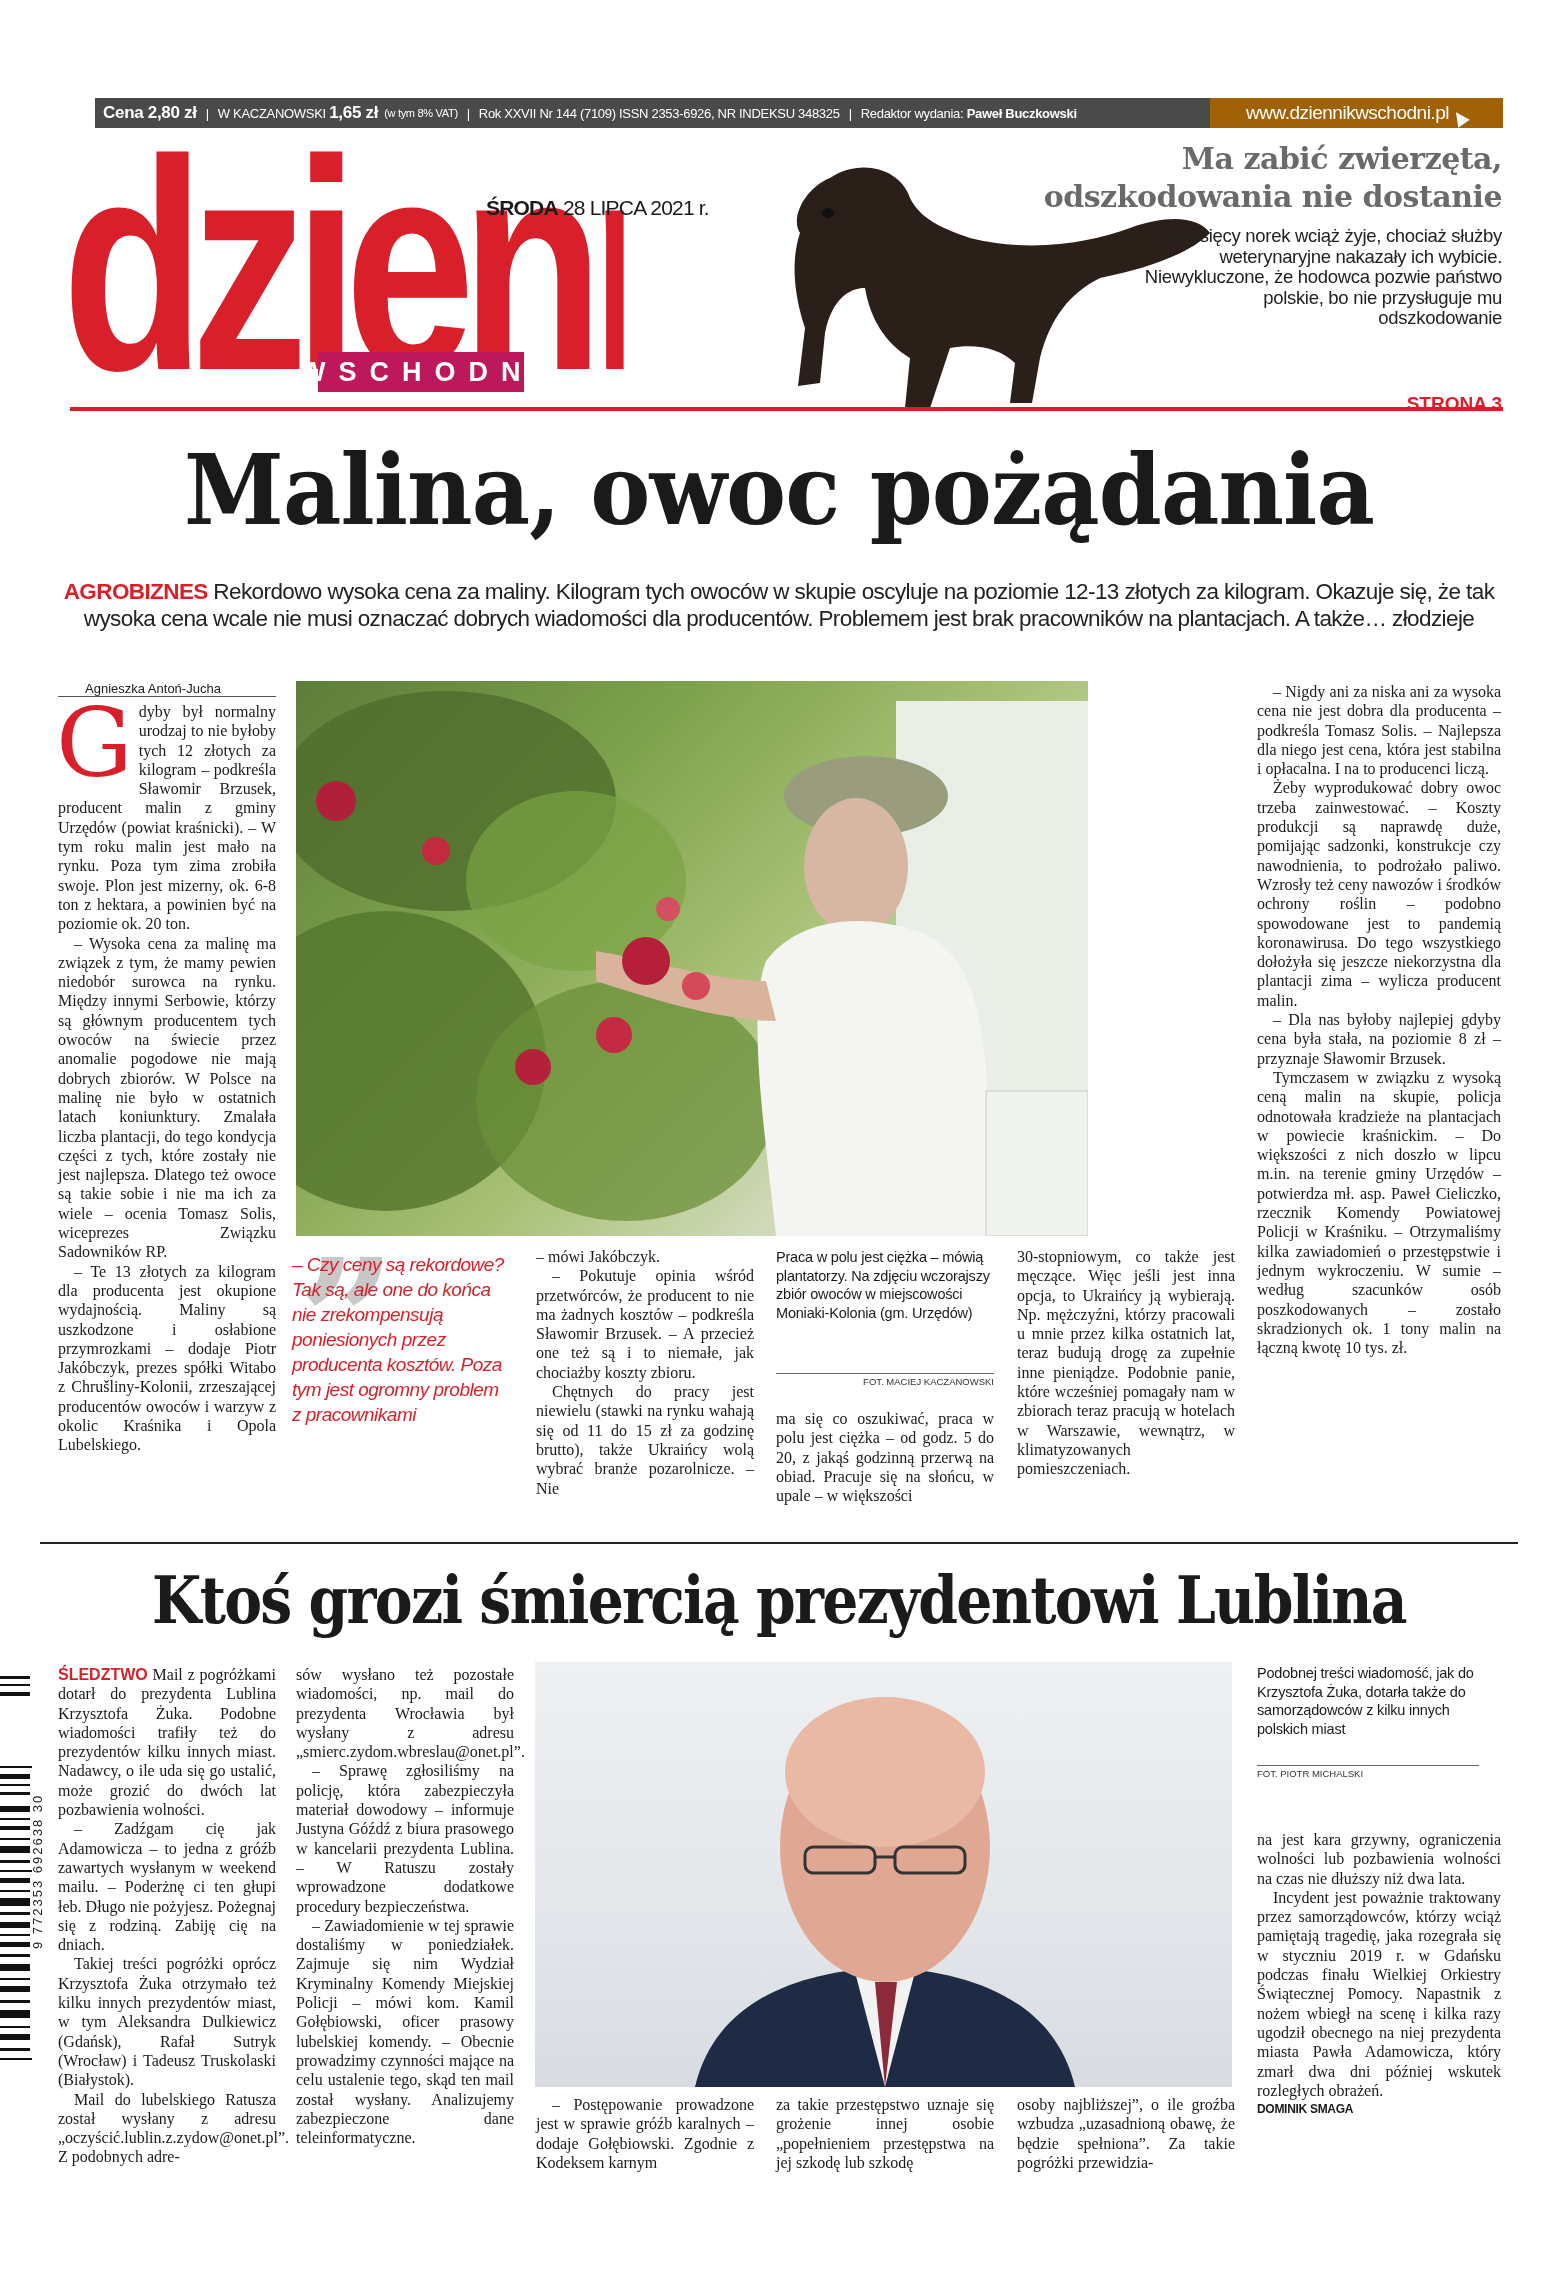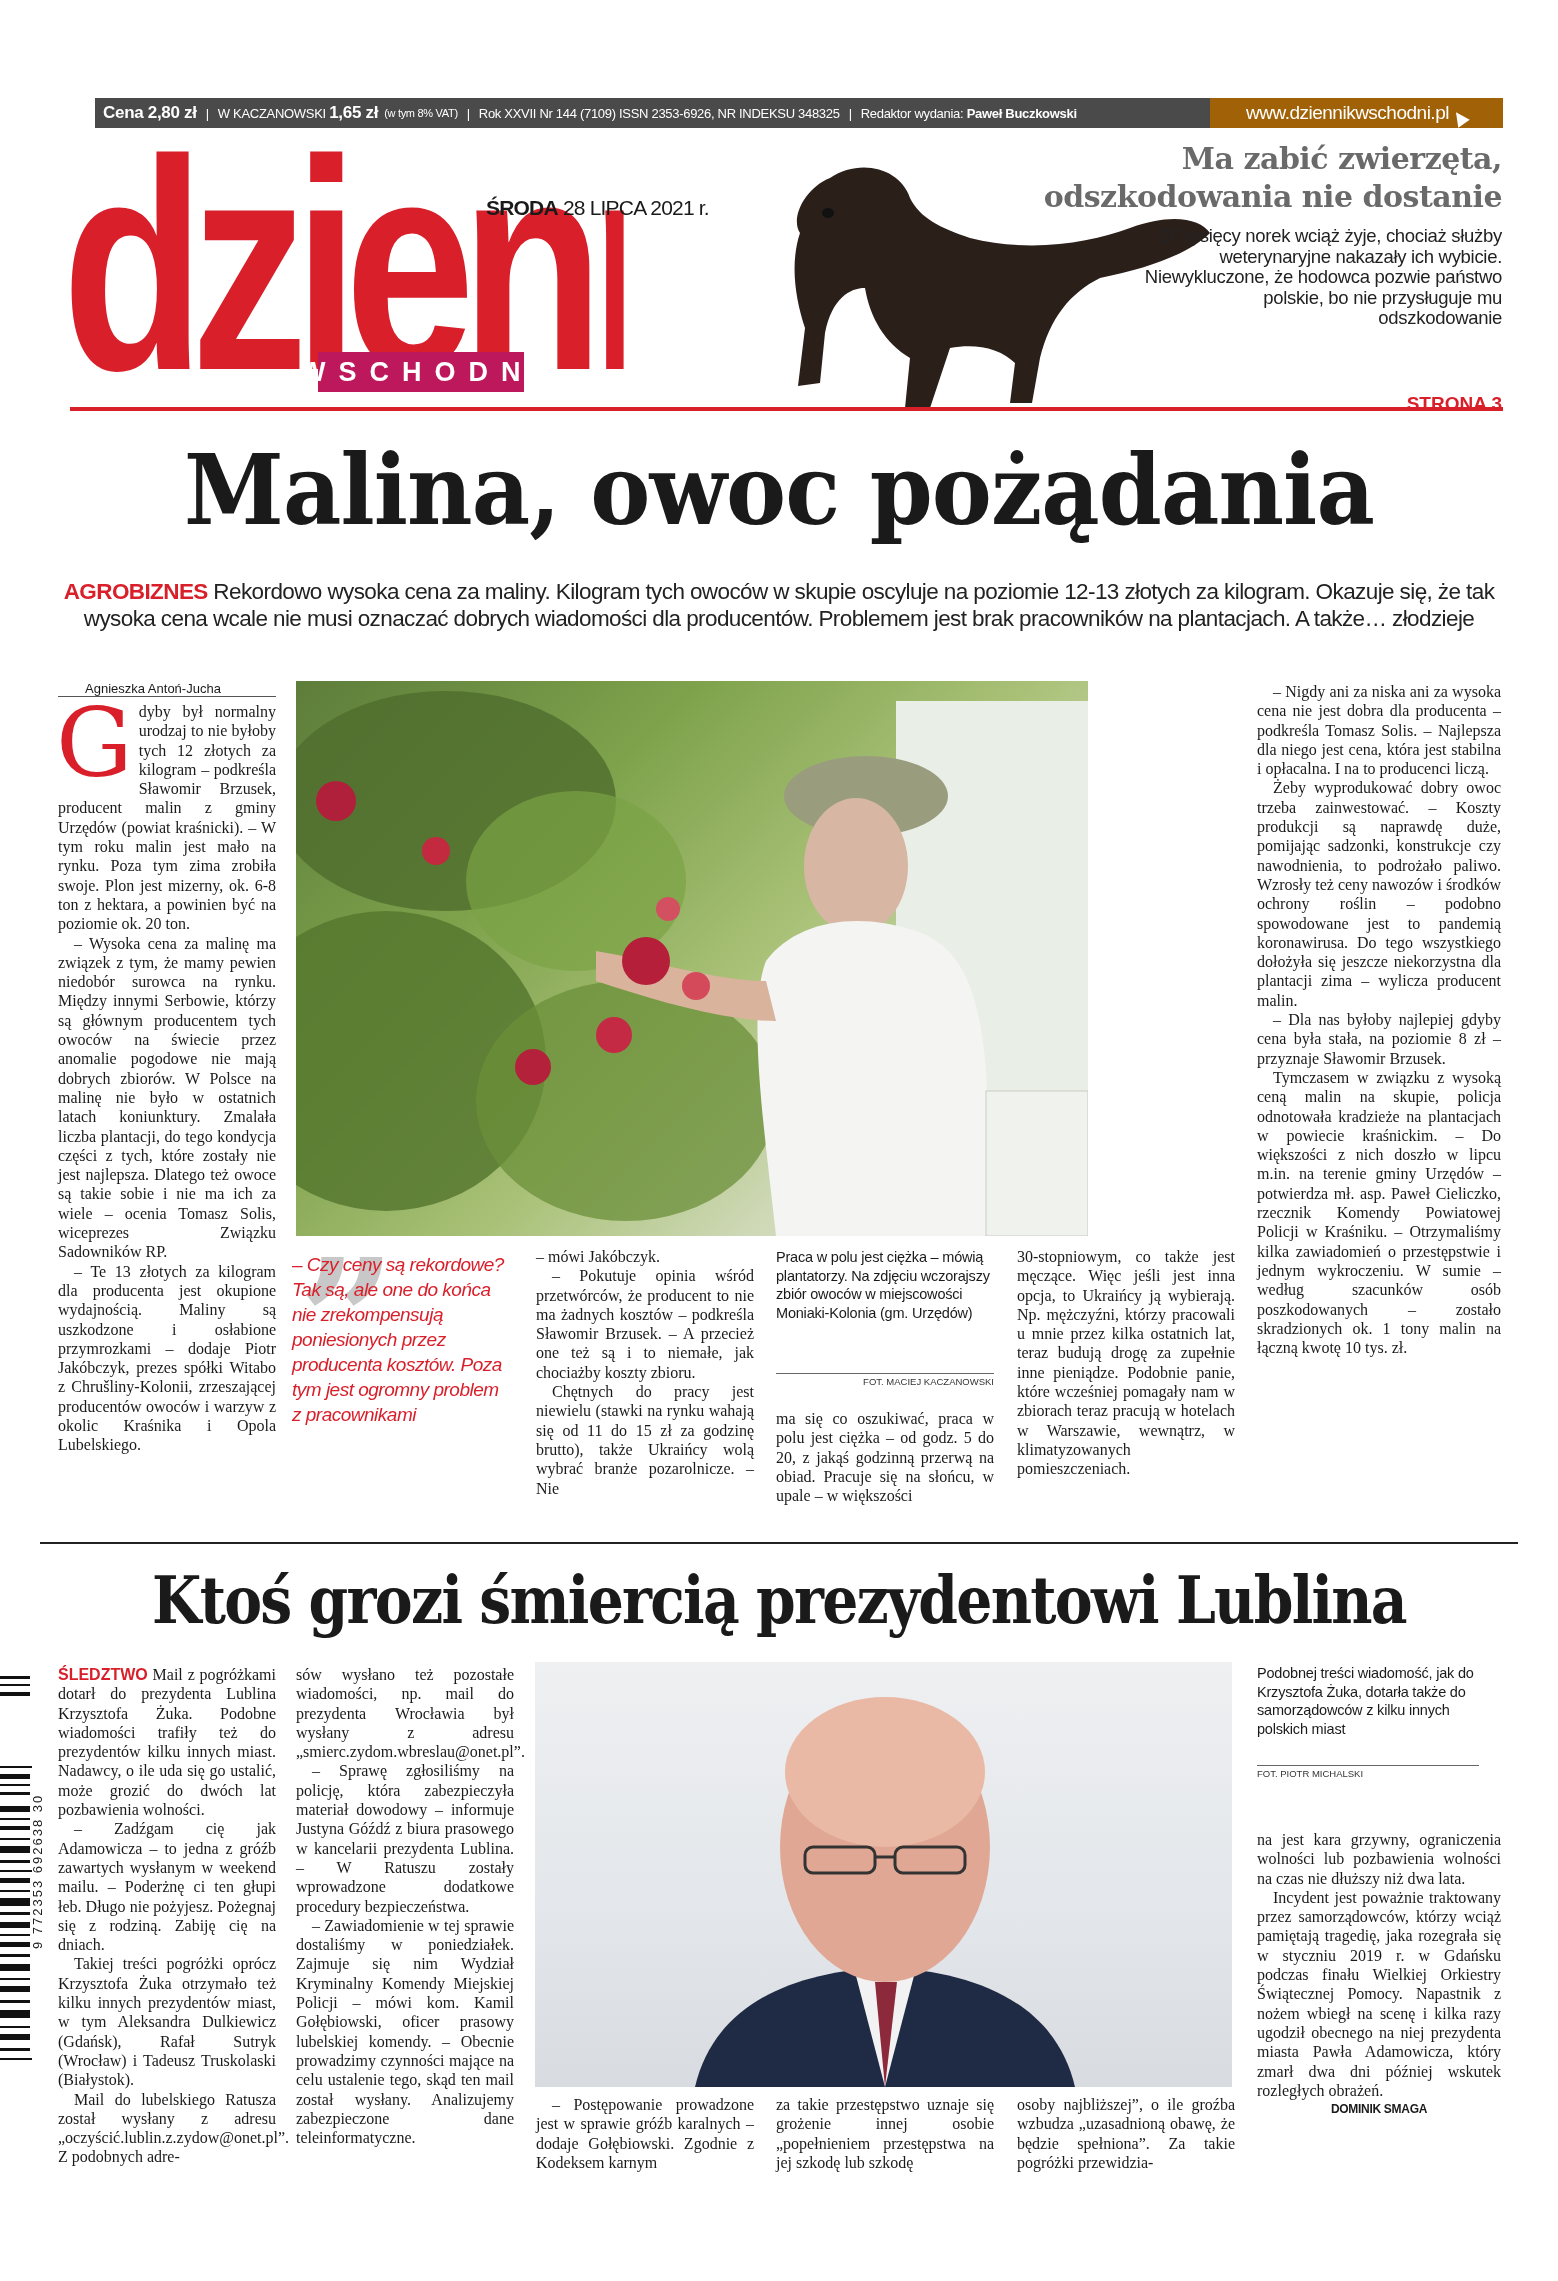--- a/index.html
+++ b/index.html
@@ -75,21 +75,21 @@
   .rule { background: #222; height: 1.5px; }
 
   .h2 { left: 40px; top: 1548px; width: 1478px; text-align: center; font-family: "DejaVu Serif", serif; font-weight: bold;
         font-size: 66px; line-height: 105px; letter-spacing: -2px; transform: scaleX(0.86); }
 
   .photo2 { left: 535px; top: 1662px; width: 697px; height: 425px; overflow: hidden;
             background: linear-gradient(180deg, #eef0f2 0%, #e3e6ea 60%, #d8dce0 100%); }
 
   .barcode { left: 0; top: 1666px; width: 44px; height: 410px; }
   .kicker2 { color: #d81f2a; font-family: "Liberation Sans", sans-serif; font-weight: bold; }
-  .sig { font-family: "Liberation Sans", sans-serif; font-weight: bold; font-size: 12px; text-align: center; letter-spacing: -0.3px; }
+  .sig { font-family: "Liberation Sans", sans-serif; font-weight: bold; font-size: 12px; text-align: left; letter-spacing: -0.3px; }
 </style>
 </head>
 <body>
 
 <div class="abs topbar">
   <b>Cena 2,80 zł</b>
   <span class="sep">|</span>
   <span>W KACZANOWSKI</span>&nbsp;
   <span class="big">1,65 zł</span>
   <span class="small">(w tym 8% VAT)</span>

